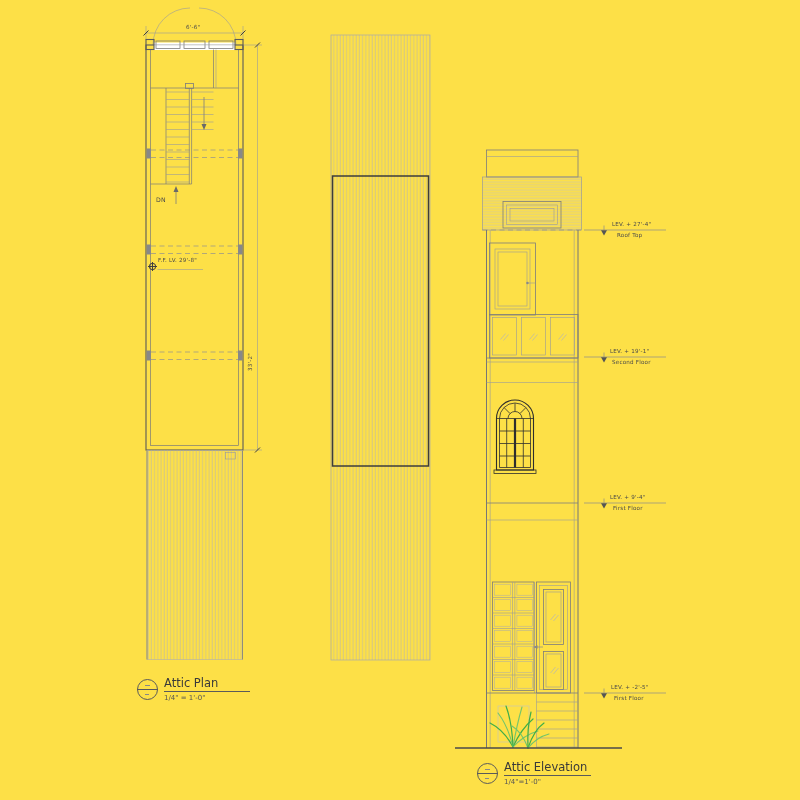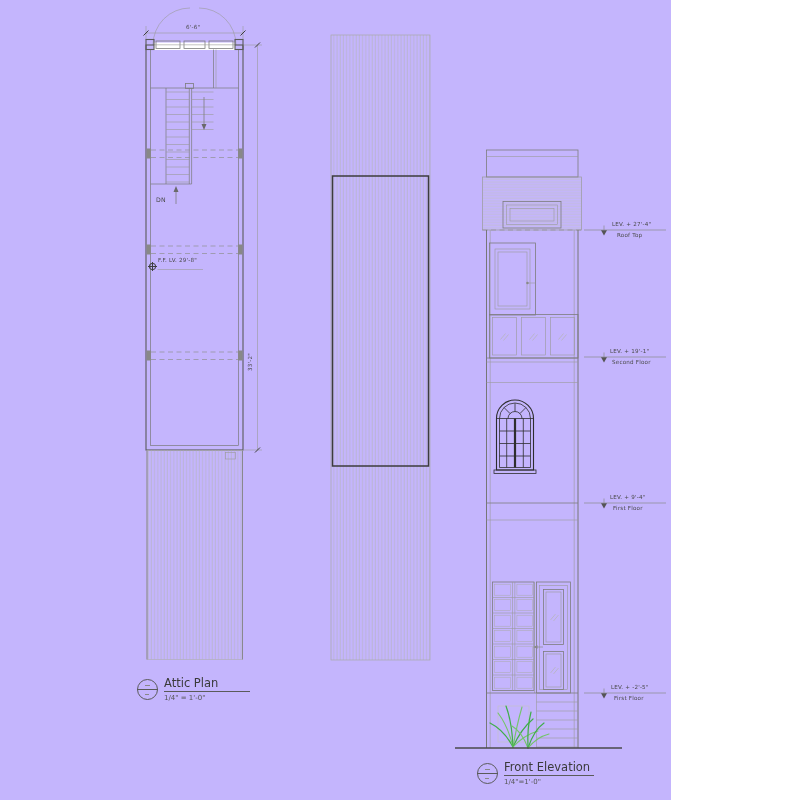--- a/index.html
+++ b/index.html
@@ -1,17 +1,17 @@
 <!DOCTYPE html>
 <html><head>
 <meta charset="utf-8">
 <style>
   html,body { margin:0; padding:0; background:#fff; }
   .canvas {
-    position:relative; width:671px; height:800px; background:#c4b5fd;
+    position:relative; width:800px; height:800px; background:#fde047;
     font-family:"DejaVu Sans", sans-serif; overflow:hidden;
   }
   svg { position:absolute; left:0; top:0; }
 
   
   .w    { stroke:#5a5a5a; stroke-width:1.1; fill:none; }
   .w2   { stroke:#7a7a7a; stroke-width:0.7; fill:none; }
   .t    { stroke:#9a9a9a; stroke-width:0.6; fill:none; }
   .m    { stroke:#7d7d7d; stroke-width:0.8; fill:none; }
   .b    { stroke:#2e2e2e; stroke-width:1.1; fill:none; }
@@ -352,18 +352,18 @@
 </div>
 
 
 <div class="title-block" style="left:477px; top:760px;">
   <div class="bubble">
     <div class="mid"></div>
         <div class="d1"></div>
         <div class="d2"></div>
   </div>
   <div class="tcol">
-    <span class="ttitle">Front Elevation</span>
+    <span class="ttitle">Attic Elevation</span>
     <span class="tscale">1/4"=1'-0"</span>
   </div>
 </div>
 
 </div>
 
 </body></html>

